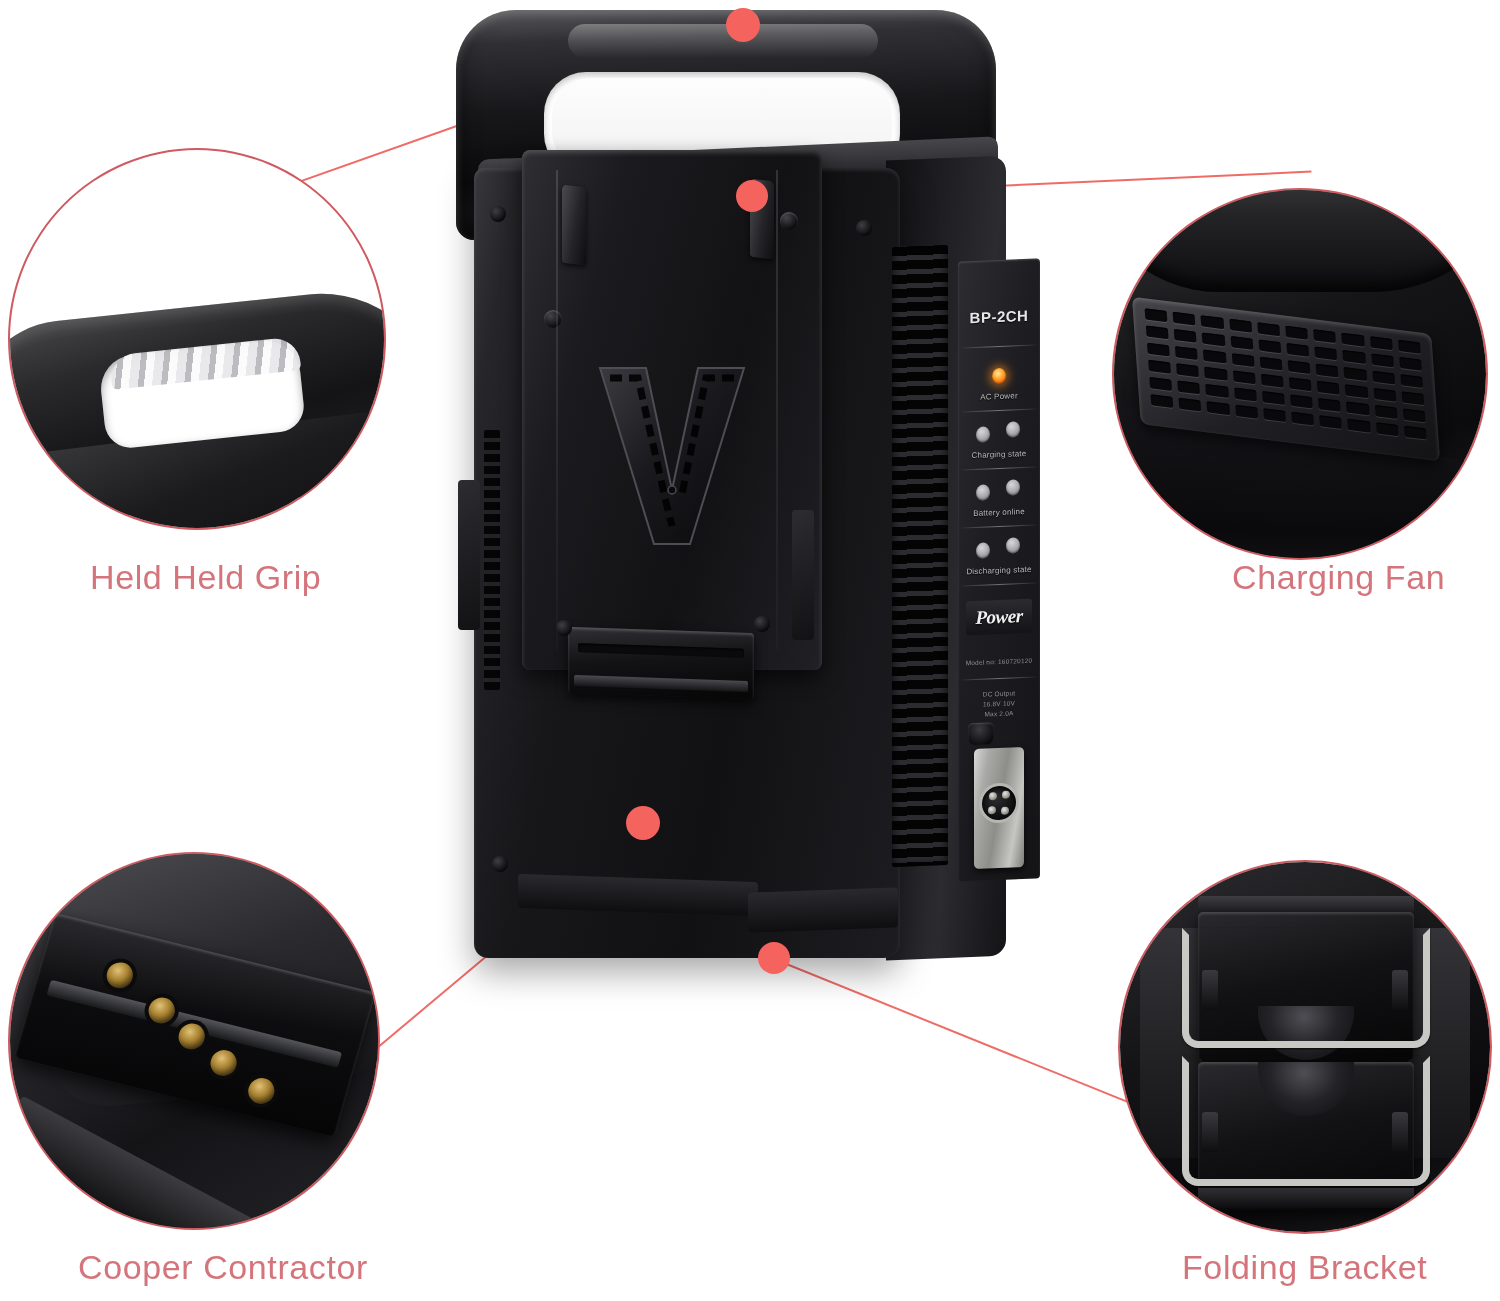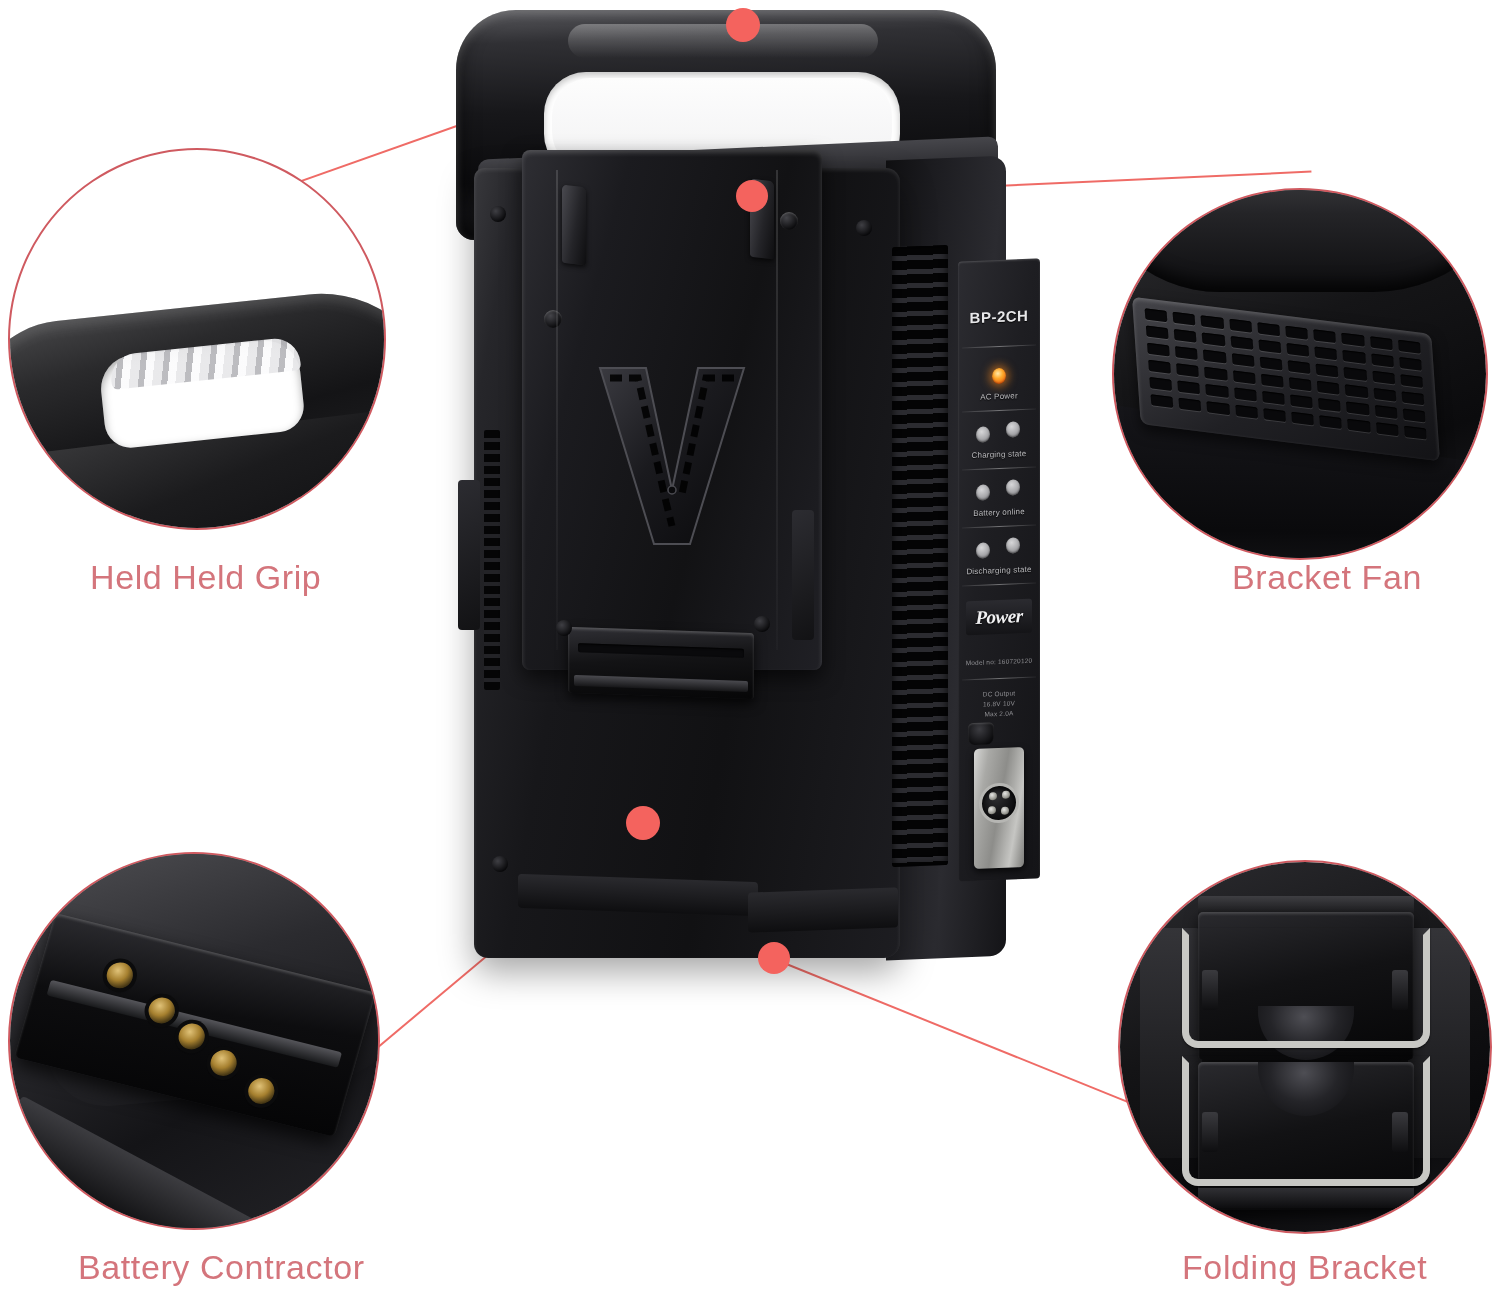--- a/index.html
+++ b/index.html
@@ -616,37 +616,37 @@
           <div class="fan-slot"></div>
           <div class="fan-slot"></div>
           <div class="fan-slot"></div>
           <div class="fan-slot"></div>
           <div class="fan-slot"></div>
           <div class="fan-slot"></div>
           <div class="fan-slot"></div>
         </div>
     </div>
   </div>
-  <div class="callout-label" id="label-fan">Bracket Fan</div>
+  <div class="callout-label" id="label-fan">Charging Fan</div>
   <div class="dot" style="left:736px; top:180px; width:32px; height:32px;"></div>
 
   <div class="zoomcircle" id="circ-cooper">
     <div class="cc-bg"></div>
     <div class="cc-shell"></div>
     <div class="cc-block">
       <div class="cc-rail"></div>
       <div class="cc-pin" style="left:66px;  top:32px;"></div>
       <div class="cc-pin" style="left:116px; top:56px;"></div>
       <div class="cc-pin" style="left:152px; top:74px;"></div>
       <div class="cc-pin" style="left:190px; top:92px;"></div>
       <div class="cc-pin" style="left:234px; top:110px;"></div>
       <div class="cc-bottomplate"></div>
     </div>
   </div>
-  <div class="callout-label" id="label-cooper">Battery Contractor</div>
+  <div class="callout-label" id="label-cooper">Cooper Contractor</div>
   <div class="dot" style="left:626px; top:806px; width:34px; height:34px;"></div>
 
   <div class="zoomcircle" id="circ-bracket">
     <div class="fb-bg"></div>
     <div class="fb-sidewing" style="left:20px;"></div>
     <div class="fb-sidewing" style="right:20px;"></div>
     <div class="fb-topstrip"></div>
 
     <div class="fb-unit" style="top:50px;">
       <div class="fb-thumb" style="top:94px;"></div>

